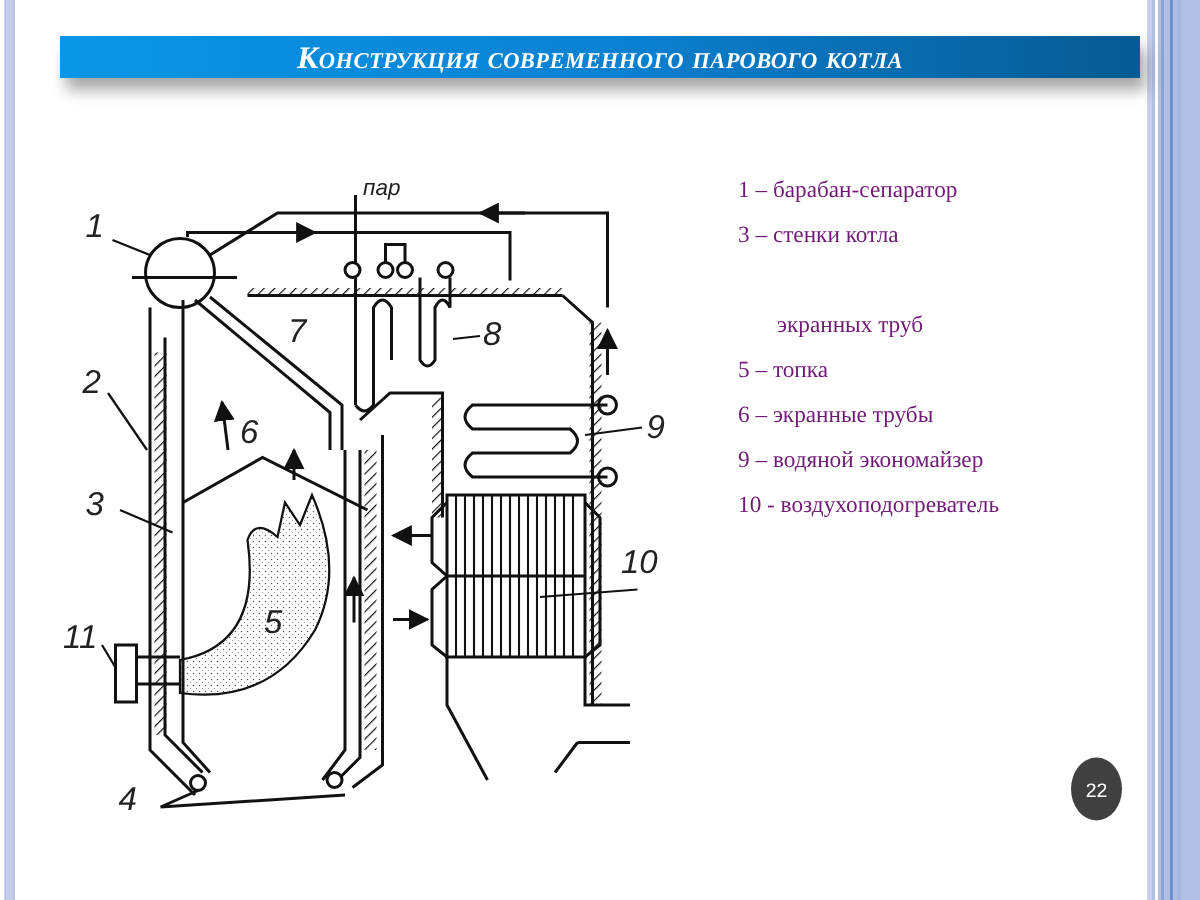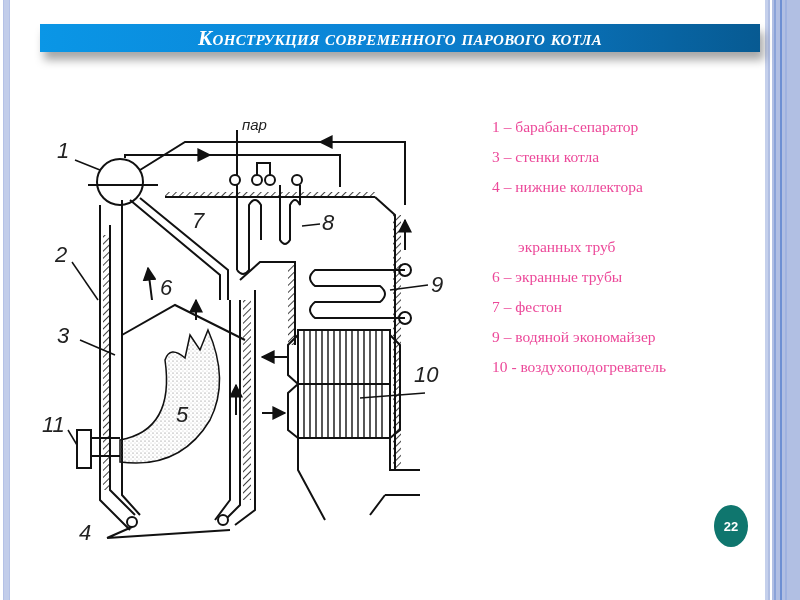--- a/index.html
+++ b/index.html
@@ -10,23 +10,23 @@
   .right-frame .s2 { position: absolute; left: 5px; top: 0; width: 2px; height: 600px; background: #ffffff; }
   .right-frame .s3 { position: absolute; left: 9px; top: 0; width: 2px; height: 600px; background: #8aa3d9; }
   .right-frame .s4 { position: absolute; left: 15px; top: 0; width: 2px; height: 600px; background: #6d8fd3; }
   .right-frame .s5 { position: absolute; left: 20px; top: 0; width: 2px; height: 600px; background: #9fb2e0; }
   .title-bar { position: absolute; left: 40px; top: 24px; width: 720px; height: 28px;
     background: linear-gradient(90deg, #0a96e6 0%, #0b82d4 50%, #075a92 100%);
     box-shadow: 4px 8px 10px rgba(0,0,0,0.35); display: flex; align-items: center; justify-content: center; }
   .title-text { color: #ffffff; font-family: "Liberation Serif", serif; font-style: italic; font-weight: bold; font-size: 21px; font-variant: small-caps; letter-spacing: 0.3px; }
   .diagram { position: absolute; left: 40px; top: 105px; width: 420px; height: 445px; }
   .legend { position: absolute; left: 492px; top: 118px; width: 260px; }
-  .legend-item { font-family: "Liberation Serif", serif; font-size: 15.5px; color: #ec4899; line-height: 18px; margin-bottom: 12px; }
+  .legend-item { font-family: "Liberation Serif", serif; font-size: 15.5px; color: #701a75; line-height: 18px; margin-bottom: 12px; }
   .legend-item .cont { display: block; padding-left: 26px; margin-top: 42px; }
-  .page-badge { position: absolute; left: 714px; top: 505px; width: 34px; height: 42px; border-radius: 50%; background: #0f766e; color: #fff; font-family: "Liberation Sans", sans-serif; font-weight: bold; font-size: 13px; display: flex; align-items: center; justify-content: center; }
+  .page-badge { position: absolute; left: 714px; top: 505px; width: 34px; height: 42px; border-radius: 50%; background: #404040; color: #fff; font-family: "Liberation Sans", sans-serif; font-weight: normal; font-size: 13px; display: flex; align-items: center; justify-content: center; }
   .lbl { font-family: "Liberation Sans", sans-serif; font-style: italic; fill: #222; }
 </style>
 </head>
 <body>
 
 <div class="left-border"></div>
 <div class="right-frame">
   <div class="s1"></div>
     <div class="s2"></div>
     <div class="s3"></div>
@@ -162,20 +162,20 @@
   <text class="lbl" x="322" y="230" font-size="22">8</text>
   <text class="lbl" x="431" y="292" font-size="22">9</text>
   <text class="lbl" x="414" y="382" font-size="22">10</text>
   <text class="lbl" x="42" y="432" font-size="22">11</text>
   <text class="lbl" x="242" y="130" font-size="15">пар</text>
 </svg>
 
 <div class="legend">
   <div class="legend-item"><span>1 – барабан-сепаратор</span></div>
   <div class="legend-item"><span>3 – стенки котла</span></div>
-  <div class="legend-item"><span>4 – нижние коллектора</span><span class="cont">экранных труб</span></div>
+  <div class="legend-item"><span class="cont">экранных труб</span></div>
+  <div class="legend-item"><span>5 – топка</span></div>
   <div class="legend-item"><span>6 – экранные трубы</span></div>
-  <div class="legend-item"><span>7 – фестон</span></div>
   <div class="legend-item"><span>9 – водяной экономайзер</span></div>
   <div class="legend-item"><span>10 - воздухоподогреватель</span></div>
 </div>
 
 <div class="page-badge">22</div>
 
 </body></html>

